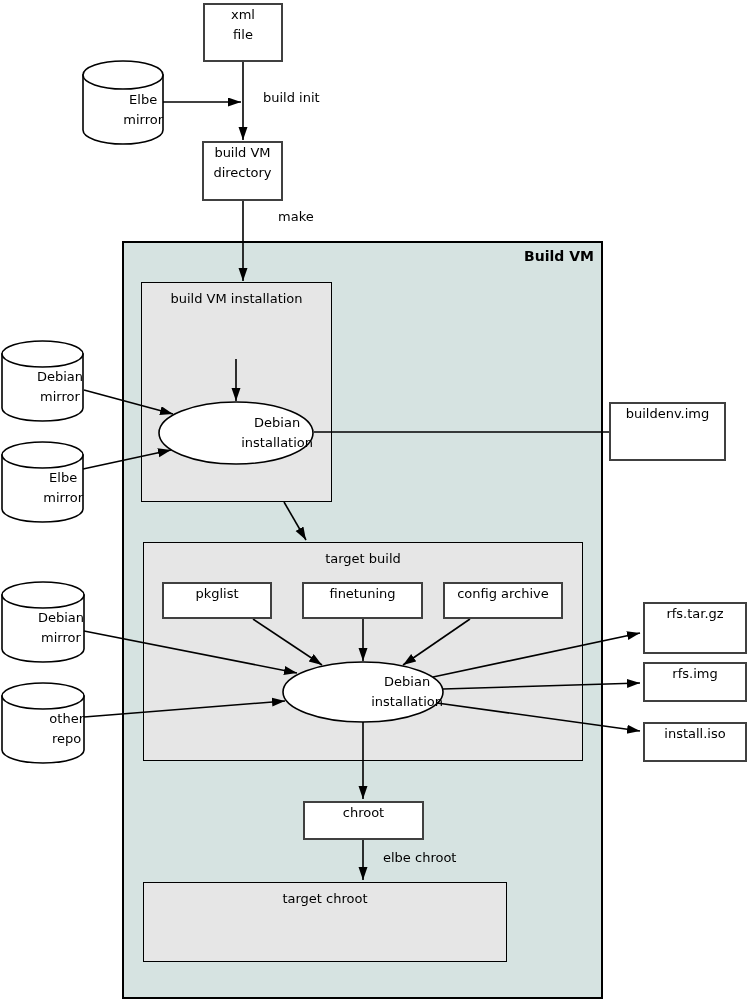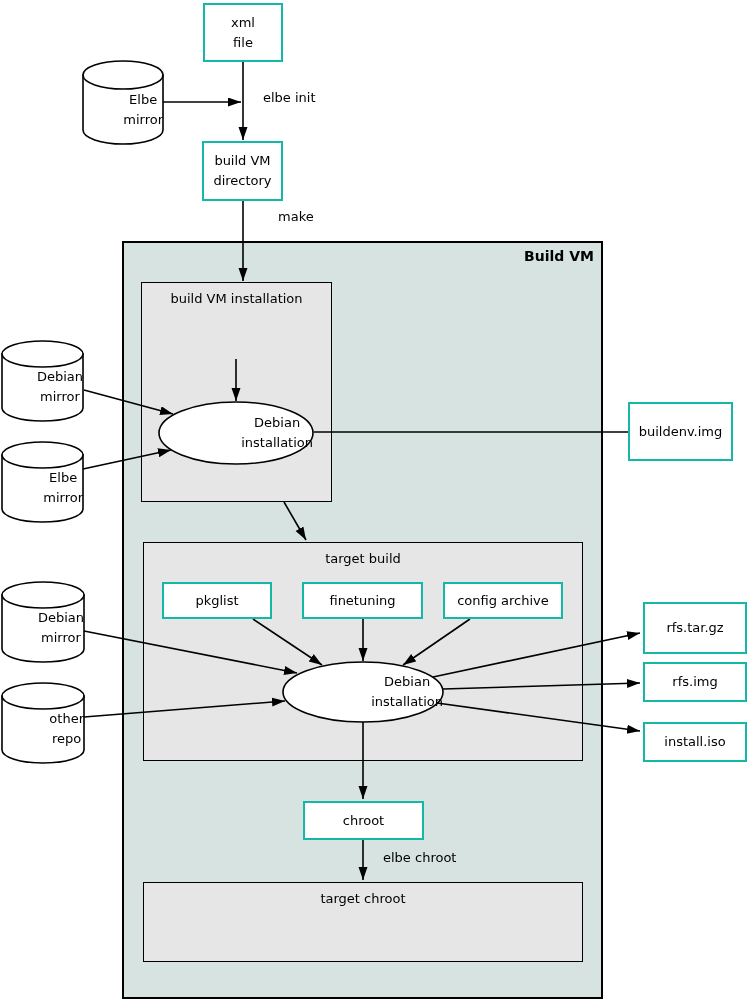--- a/index.html
+++ b/index.html
@@ -39,24 +39,24 @@
   
   #shapes {
     position: absolute;
     left: 0; top: 0;
     z-index: 2;
     pointer-events: none;
   }
   
   .node {
     background: #ffffff;
-    border: 2px solid #14b8a6;
+    border: 2px solid #404040;
     z-index: 3;
     display: flex;
-    align-items: center;
+    align-items: flex-start;
     justify-content: center;
     text-align: center;
   }
   .lbl { white-space: pre-line; line-height: 20px; }
   
   .shape-label {
     z-index: 4;
     display: flex;
     align-items: center;
     justify-content: flex-end;
@@ -79,21 +79,21 @@
   <div class="abs container-vm" style="left:122px; top:241px; width:481px; height:758px;">
     <span class="vm-title">Build VM</span>
   </div>
 
   <div class="abs subgraph" style="left:141px; top:282px; width:191px; height:220px;">
     <span>build VM installation</span>
   </div>
   <div class="abs subgraph" style="left:143px; top:542px; width:440px; height:219px;">
     <span>target build</span>
   </div>
-  <div class="abs subgraph" style="left:143px; top:882px; width:440px; height:80px;">
+  <div class="abs subgraph" style="left:143px; top:882px; width:364px; height:80px;">
     <span>target chroot</span>
   </div>
 
   <svg id="shapes" width="749" height="1004" viewBox="0 0 749 1004">
     <defs>
       <marker id="arrow" markerUnits="userSpaceOnUse" markerWidth="14" markerHeight="10" refX="13" refY="4.5" orient="auto">
         <path d="M0,0 L13,4.5 L0,9 z" fill="#000000"></path>
       </marker>
     </defs>
 
@@ -154,21 +154,21 @@
   </div>
   <div class="abs node" style="left:443px; top:582px; width:120px; height:37px;">
     <span class="lbl">config archive</span>
   </div>
   <div class="abs node" style="left:302px; top:582px; width:121px; height:37px;">
     <span class="lbl">finetuning</span>
   </div>
   <div class="abs node" style="left:303px; top:801px; width:121px; height:39px;">
     <span class="lbl">chroot</span>
   </div>
-  <div class="abs node" style="left:628px; top:402px; width:105px; height:59px;">
+  <div class="abs node" style="left:609px; top:402px; width:117px; height:59px;">
     <span class="lbl">buildenv.img</span>
   </div>
   <div class="abs node" style="left:643px; top:602px; width:104px; height:52px;">
     <span class="lbl">rfs.tar.gz</span>
   </div>
   <div class="abs node" style="left:643px; top:722px; width:104px; height:40px;">
     <span class="lbl">install.iso</span>
   </div>
   <div class="abs node" style="left:643px; top:662px; width:104px; height:40px;">
     <span class="lbl">rfs.img</span>
@@ -197,17 +197,17 @@
 
   <div class="abs shape-label" style="left:159px; top:403px; width:154px; height:60px;">
     <span class="lbl">Debian
 installation</span>
   </div>
   <div class="abs shape-label" style="left:283px; top:662px; width:160px; height:60px;">
     <span class="lbl">Debian
 installation</span>
   </div>
 
-  <div class="abs edge-label" style="left:263px; top:91px;">elbe init</div>
+  <div class="abs edge-label" style="left:263px; top:91px;">build init</div>
   <div class="abs edge-label" style="left:278px; top:210px;">make</div>
   <div class="abs edge-label" style="left:383px; top:851px;text-align:right;">elbe chroot</div>
 
 </div>
 
 </body></html>

